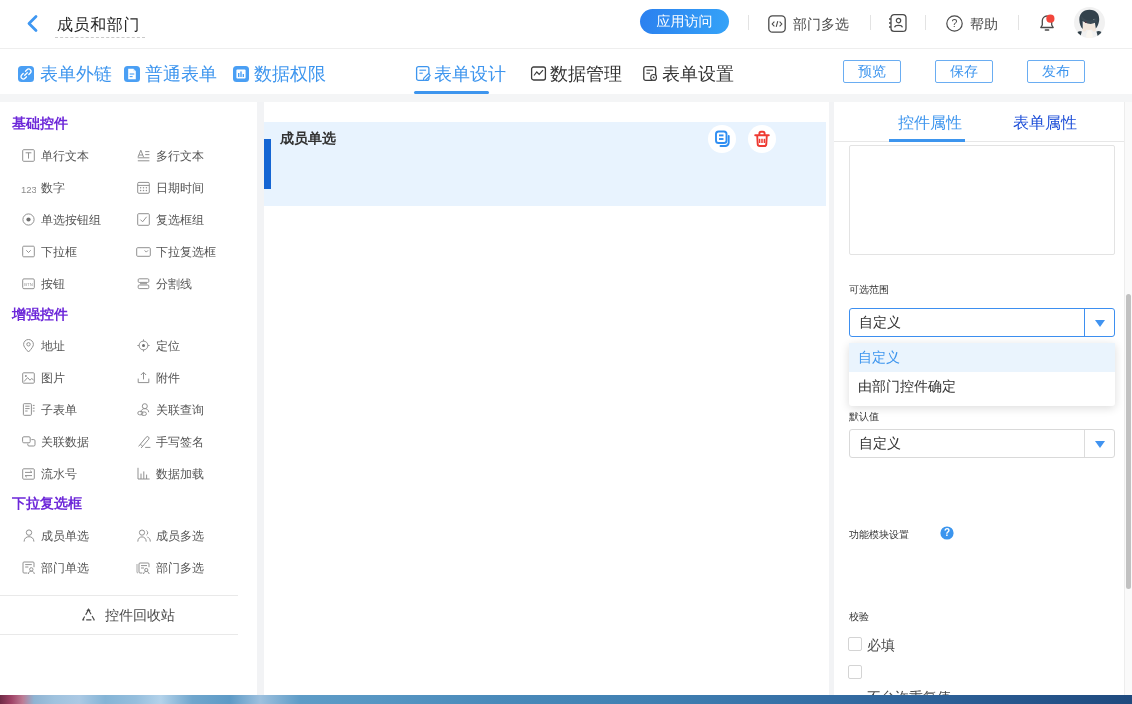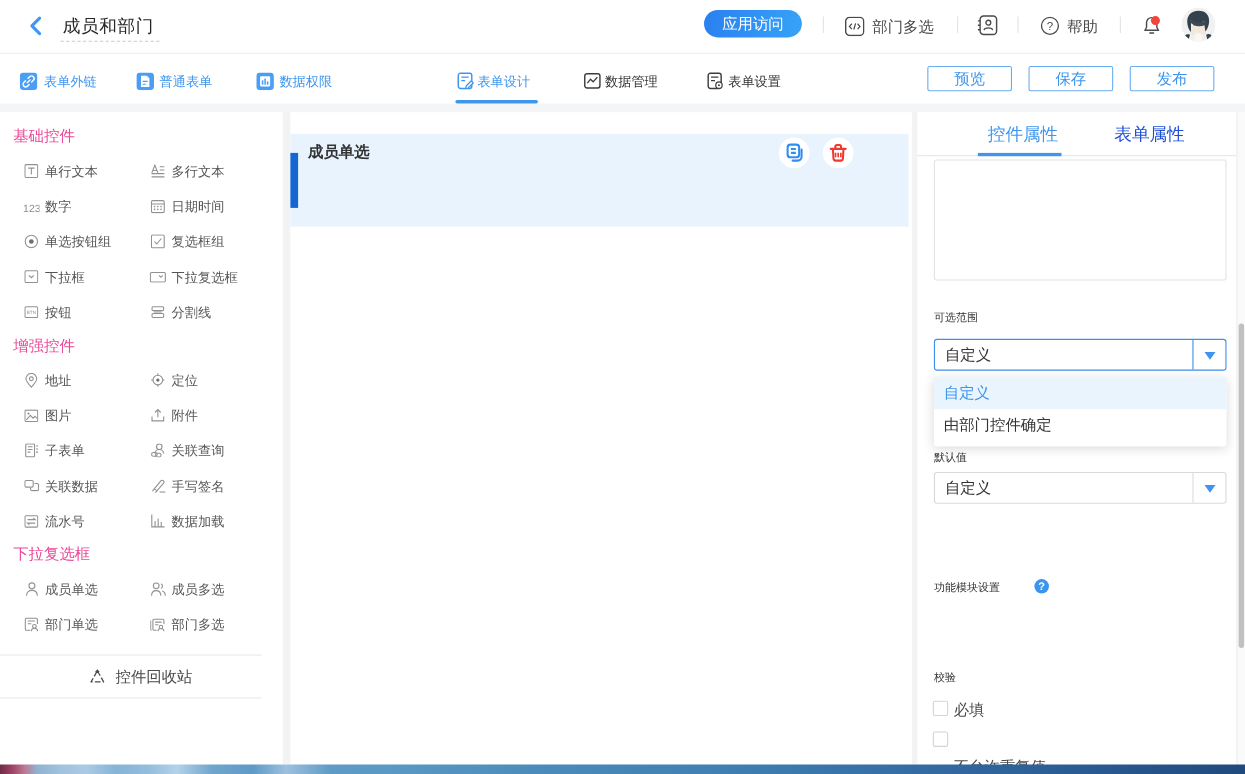--- a/index.html
+++ b/index.html
@@ -16,27 +16,27 @@
 #bottomstrip { position:absolute; left:0; top:695px; width:1132px; height:9px;
  background:linear-gradient(90deg,#702b46 0%,#a04467 1%,#bd7b94 2%,#8fb3d2 3%,#9fc2de 4.8%,#abc9e4 7%,#84b4d6 9.3%,#95bedd 12%,#b3d2ea 14.2%,#70a6cd 17%,#5d9ac6 20.3%,#9dc0de 23%,#5e9cc7 26.5%,#5796c3 33.5%,#4a8aba 44%,#4080b2 57.5%,#3670a6 70.5%,#2c5f96 84%,#245288 93.5%,#1f4a7e 100%);
 }
 .cn { white-space:nowrap; }
 
 #title { position:absolute; left:55px; top:13px; width:90px; height:25px; border-bottom:1px dashed #c9c9c9; font-size:16px; color:#262626; letter-spacing:0.6px; line-height:24px; padding-left:2px; }
 #pill { position:absolute; left:640px; top:9px; width:89px; height:25px; border-radius:13px; background:linear-gradient(100deg,#2b80ef,#35a3f8); color:#fff; font-size:14px; text-align:center; line-height:25px; }
 .tdiv { position:absolute; top:15px; width:1px; height:15px; background:#e3e3e3; }
 .ttext { position:absolute; top:16px; font-size:14px; color:#4a4a4a; line-height:16px; }
 
-.navtext { position:absolute; top:18px; font-size:12px; line-height:15px;text-align:center; }
+.navtext { position:absolute; top:18px; font-size:18px; line-height:15px;text-align:center; }
 .blue { color:#3d95ee; }
 .dark { color:#333333; }
 #underline { position:absolute; left:414px; top:42px; width:75px; height:3px; background:#3d95ee; border-radius:2px; }
-.navbtn { position:absolute; top:11px; width:77px; height:23px; border:1px solid #6aadf2; border-radius:2px; background:#fff; color:#3d95ee; font-size:14px; text-align:center; line-height:21px; }
-
-.shead { position:absolute; left:12px; font-size:14px; font-weight:normal; color:#ec4899; line-height:16px; }
+.navbtn { position:absolute; top:11px; width:58px; height:23px; border:1px solid #6aadf2; border-radius:2px; background:#fff; color:#3d95ee; font-size:14px; text-align:center; line-height:21px; }
+
+.shead { position:absolute; left:12px; font-size:14px; font-weight:bold; color:#6d28d9; line-height:16px; }
 .sitem { position:absolute; font-size:12px; color:#555555; line-height:14px; }
 .sicon { position:absolute; }
 .sdiv { position:absolute; left:0; width:238px; height:1px; background:#e9e9e9; }
 
 #card { position:absolute; left:264px; top:122px; width:562px; height:84px; background:#e8f3fe; }
 #cardbar { position:absolute; left:0; top:17px; width:7px; height:50px; background:#1565d3; }
 #cardlabel { position:absolute; left:16px; top:9px; font-size:14px; font-weight:bold; color:#333; line-height:15px; }
 #cardinput { position:absolute; left:16px; top:33px; width:348px; height:38px; background:#fff; border:1px solid #dadada; border-radius:2px; }
 #cardinput span { display:block; text-align:center; line-height:36px; color:#bfbfbf; font-size:14px; }
 .cbtn { position:absolute; top:3px; width:28px; height:28px; border-radius:50%; background:#fff; }

